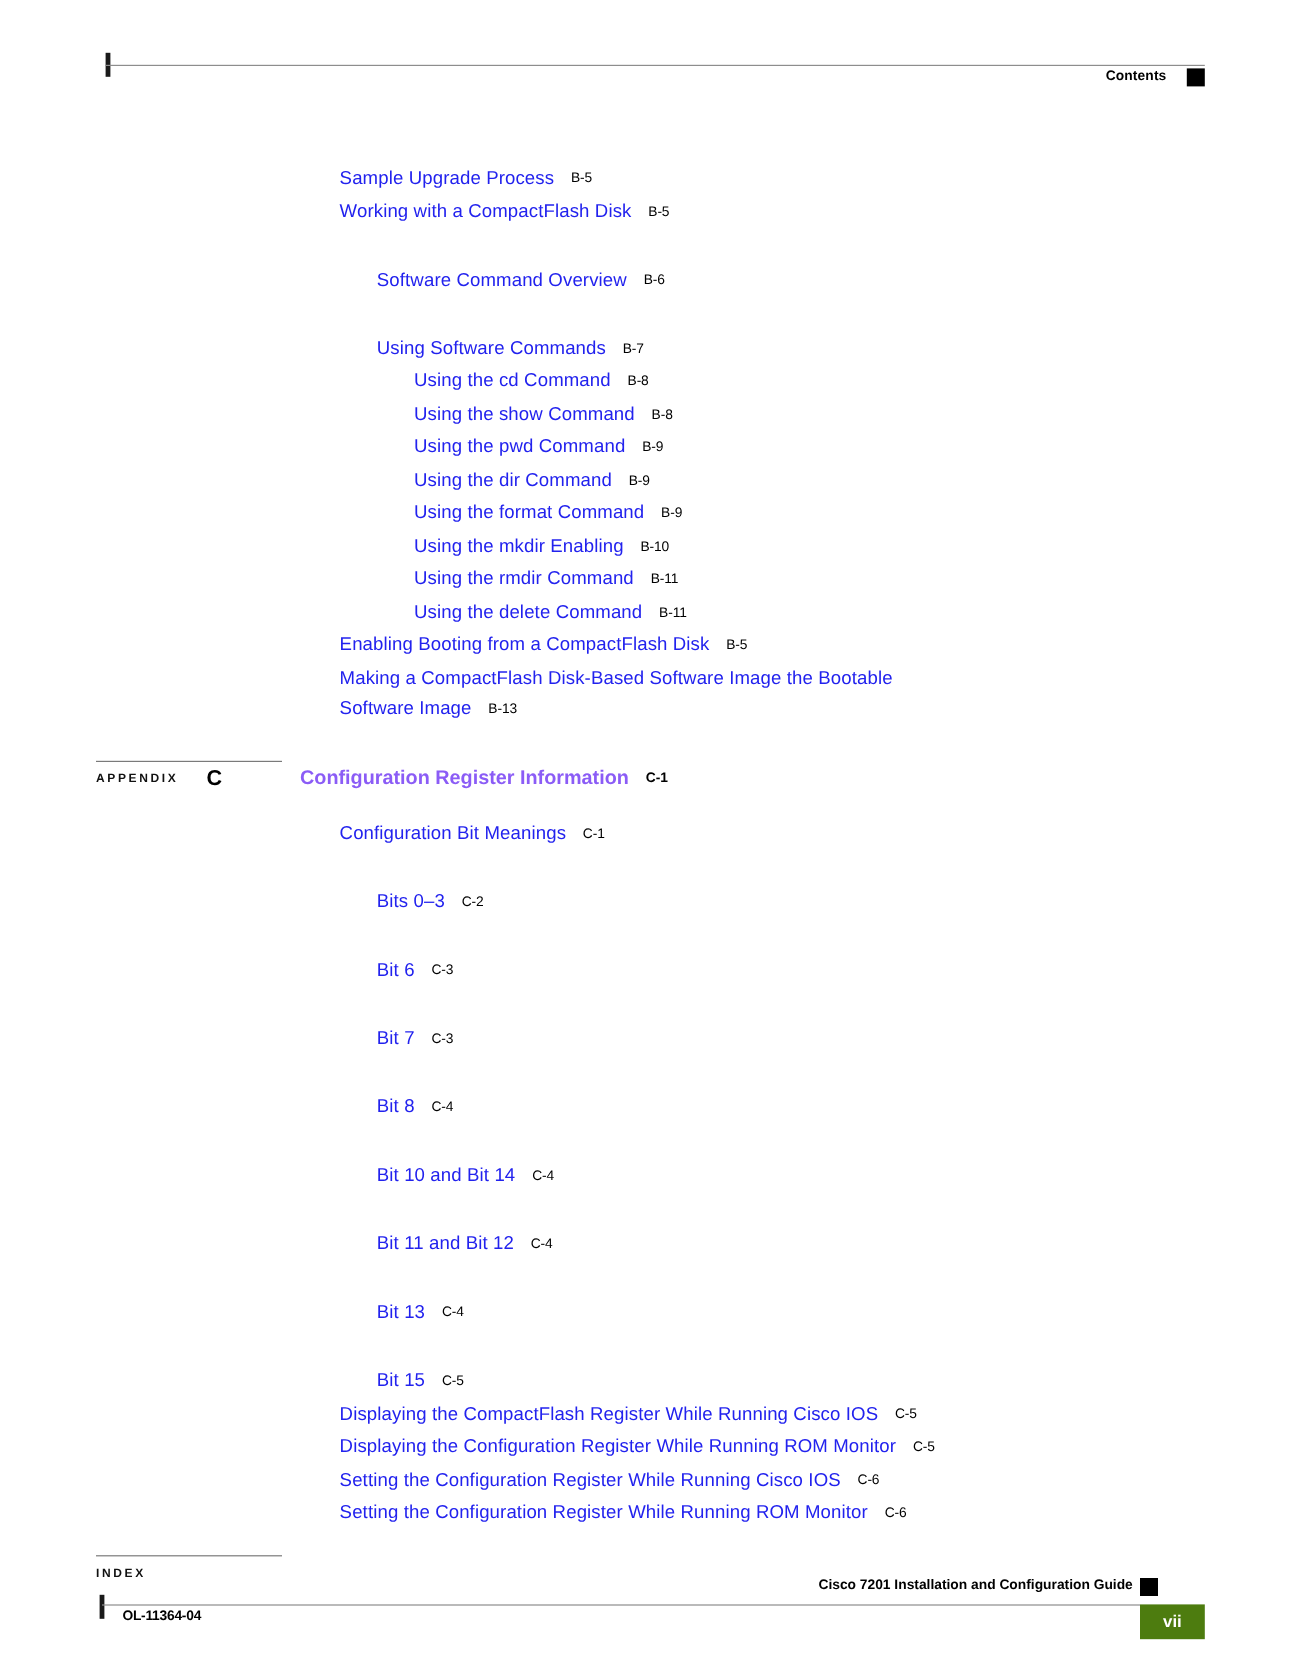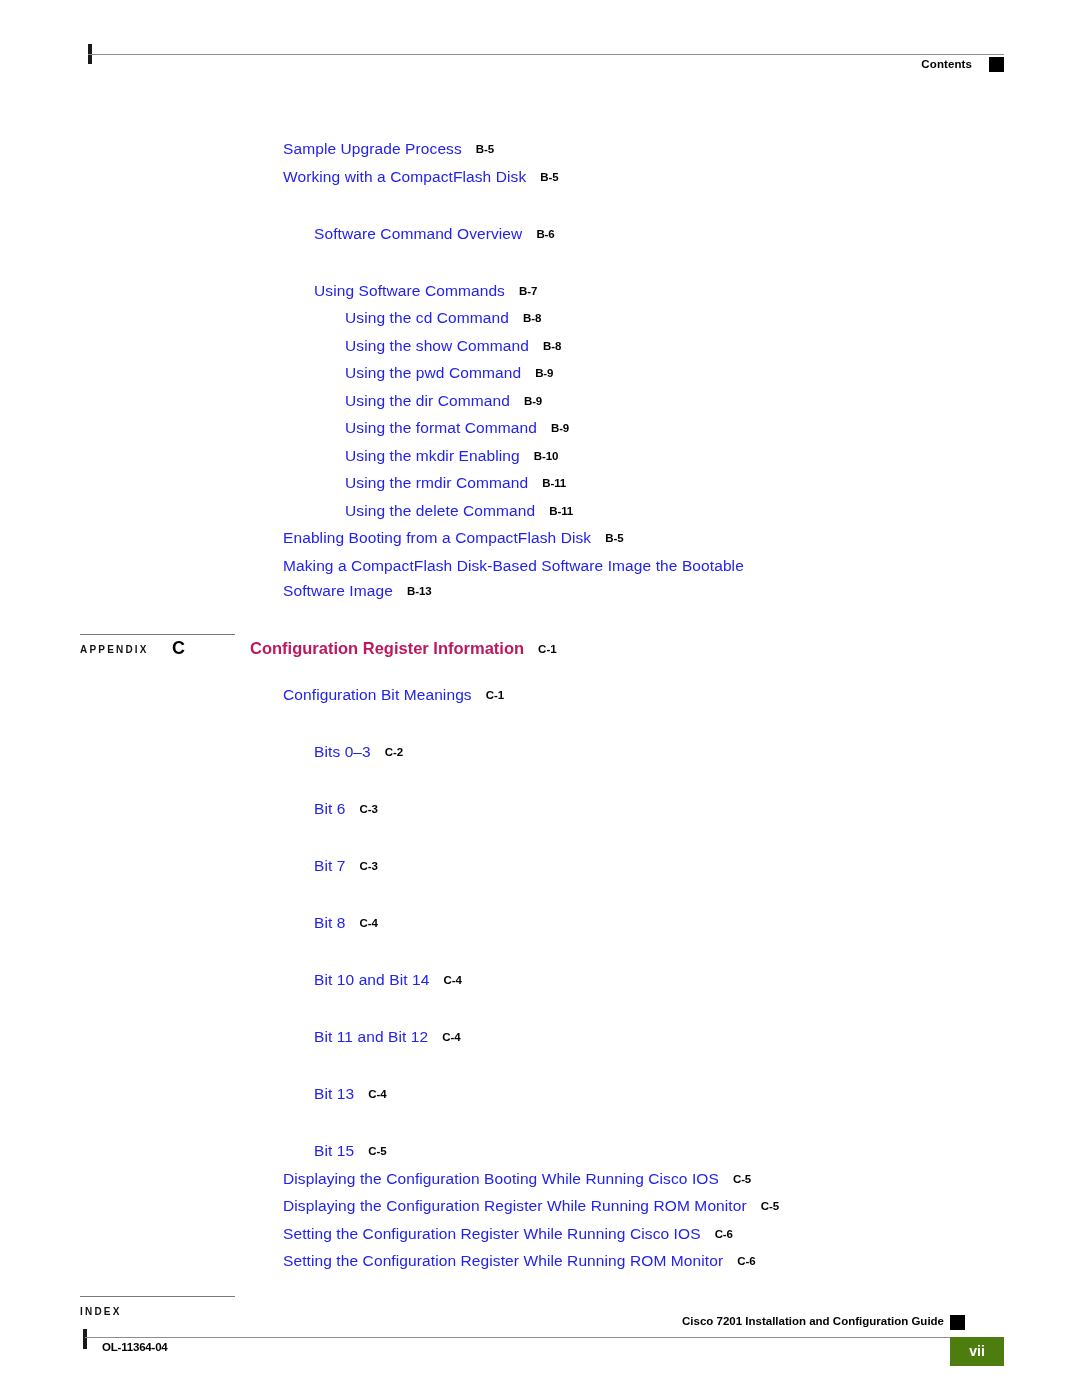--- a/index.html
+++ b/index.html
@@ -74,21 +74,21 @@
     white-space: nowrap;
     margin-bottom: 9.5px;
   }
   .toc-row .entry-title {
     font-size: 15.5px;
     color: #2222ee;
     letter-spacing: 0.1px;
   }
   .toc-row .entry-page {
     font-size: 11.5px;
-    font-weight: bold;
+    font-weight: normal;
     color: #000000;
     margin-left: 14px;
     letter-spacing: -0.1px;
     position: relative;
     top: -1px;
   }
 
   
   .lvl1 { padding-left: 283px; }
   .lvl2 { padding-left: 314px; margin-top: 39px; }
@@ -128,21 +128,21 @@
   }
   .appendix-title {
     position: absolute;
     left: 250px;
     top: 5px;
     white-space: nowrap;
   }
   .appendix-title .entry-title {
     font-size: 16.5px;
     font-weight: bold;
-    color: #be185d;
+    color: #8b5cf6;
   }
   .appendix-title .entry-page {
     font-size: 11.5px;
     font-weight: bold;
     color: #000000;
     margin-left: 14px;
     position: relative;
     top: -1px;
   }
 
@@ -361,21 +361,21 @@
 
     <div class="toc-row lvl2">
       <span class="entry-title">Bit 13</span><span class="entry-page">C-4</span>
     </div>
 
     <div class="toc-row lvl2">
       <span class="entry-title">Bit 15</span><span class="entry-page">C-5</span>
     </div>
 
     <div class="toc-row lvl1">
-      <span class="entry-title">Displaying the Configuration Booting While Running Cisco IOS</span><span class="entry-page">C-5</span>
+      <span class="entry-title">Displaying the CompactFlash Register While Running Cisco IOS</span><span class="entry-page">C-5</span>
     </div>
 
     <div class="toc-row lvl1">
       <span class="entry-title">Displaying the Configuration Register While Running ROM Monitor</span><span class="entry-page">C-5</span>
     </div>
 
     <div class="toc-row lvl1">
       <span class="entry-title">Setting the Configuration Register While Running Cisco IOS</span><span class="entry-page">C-6</span>
     </div>
 

